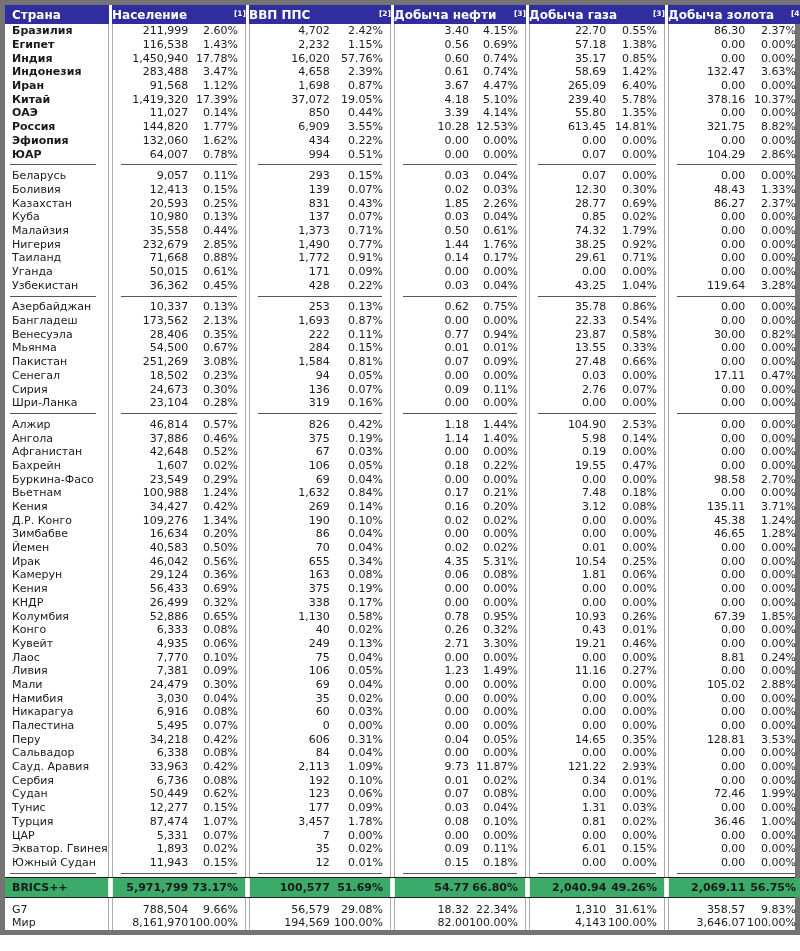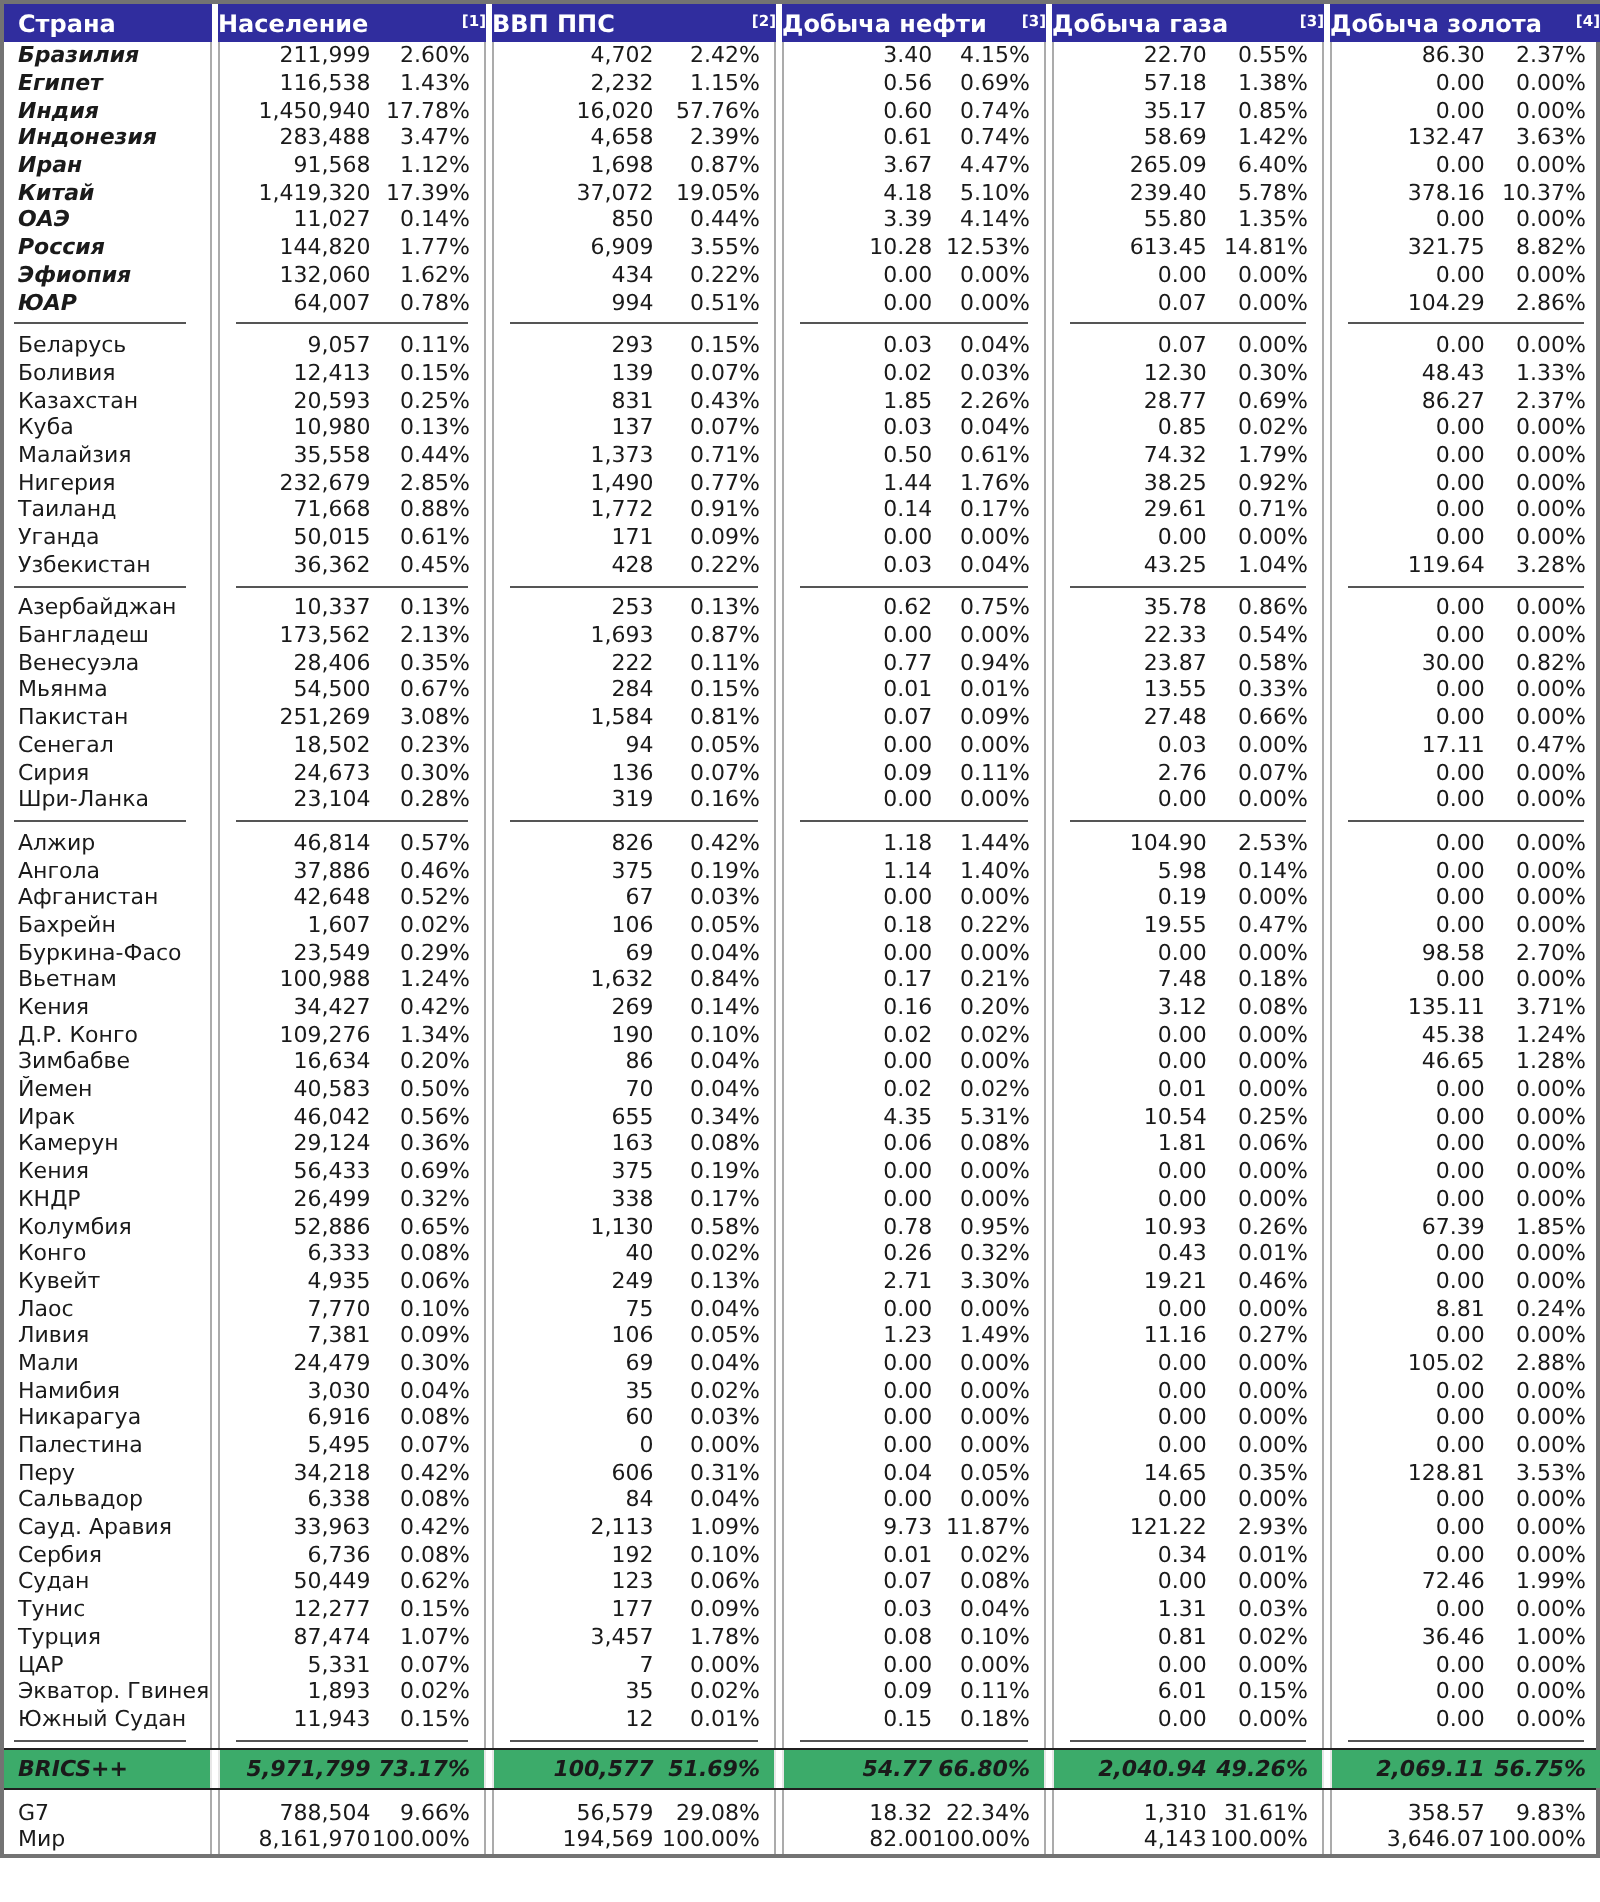--- a/index.html
+++ b/index.html
@@ -1,37 +1,37 @@
 <!DOCTYPE html>
 <html><head>
 <meta charset="utf-8">
 <style>
   html,body{margin:0;padding:0;background:#ffffff;}
   body{width:800px;font-family:"DejaVu Sans","Liberation Sans",sans-serif;color:#1a1a1a;}
   .wrap{width:800px;}
-  .tbl{border:2px solid #737373;box-sizing:border-box;width:800px;background:#fff;}
+  .tbl{border:5px solid #737373;box-sizing:border-box;width:800px;background:#fff;}
   .row{display:grid;grid-template-columns:104px 134px 142px 132px 136px 135px;column-gap:3px;height:13.7px;align-items:center;font-size:11px;line-height:1;}
   .grp{display:flex;align-items:center;height:100%;box-sizing:border-box;border-left:1px solid #ababab;border-right:1px solid #ababab;overflow:hidden;}
   .grp:first-child{border-left:none;}
   .grp:last-child{border-right:none;}
   .country{padding-left:7px;white-space:nowrap;}
   .val{width:57%;text-align:right;white-space:nowrap;}
   .pct{width:43%;text-align:right;padding-right:7px;box-sizing:border-box;white-space:nowrap;}
-  .bold .country{font-weight:bold;font-style:italic;}
+  .bold .country{font-weight:bold;}
   
   .header{height:19px;}
   .header .grp{border:none;background:#302d9e;color:#ffffff;font-weight:bold;font-size:12px;justify-content:space-between;}
   .header .grp.hl{justify-content:flex-start;padding-left:7px;}
   .header sup{font-size:7.5px;margin-left:2px;transform:translateY(-1px);}
   
   .sep{height:8px;}
   .sep i{display:block;width:100%;border-top:1px solid #555;margin:0 8px;}
   .sep .grp:first-child i{margin:0 12px 0 5px;}
   
-  .brics{height:19px;border-top:1px solid #1f1f1f;border-bottom:1px solid #1f1f1f;font-weight:bold;font-style:italic;}
+  .brics{height:19px;border-top:1px solid #1f1f1f;border-bottom:1px solid #1f1f1f;font-weight:bold;}
   .brics .grp{background:#3cab6a;border-color:#e7e7e7;}
   .gaprow{height:4px;}
   
   .src{margin-top:7px;padding-left:4px;font-size:11.5px;color:#222;}
   .src sup{font-size:7.5px;}
 </style>
 </head>
 <body>
 
 <div class="wrap">

